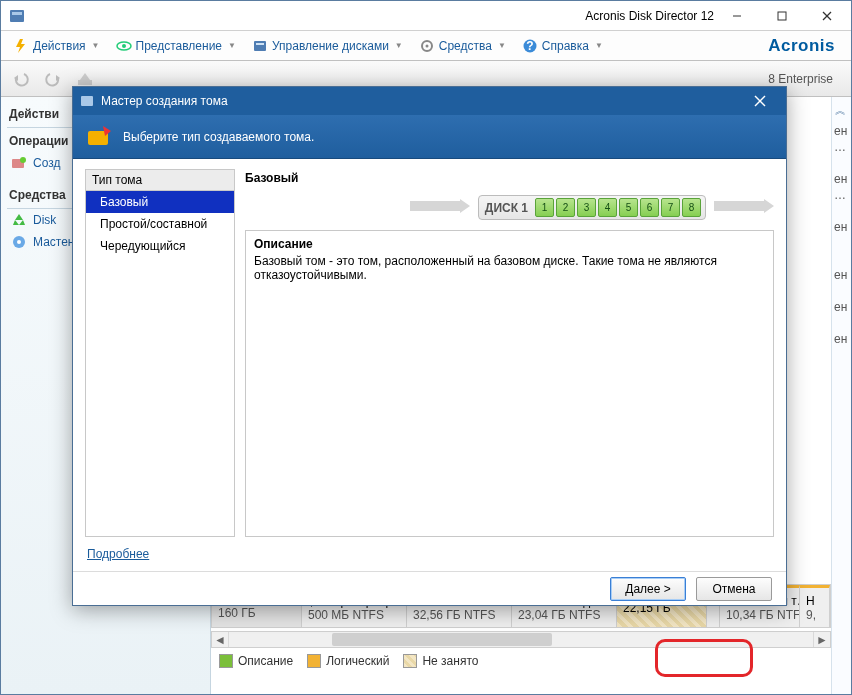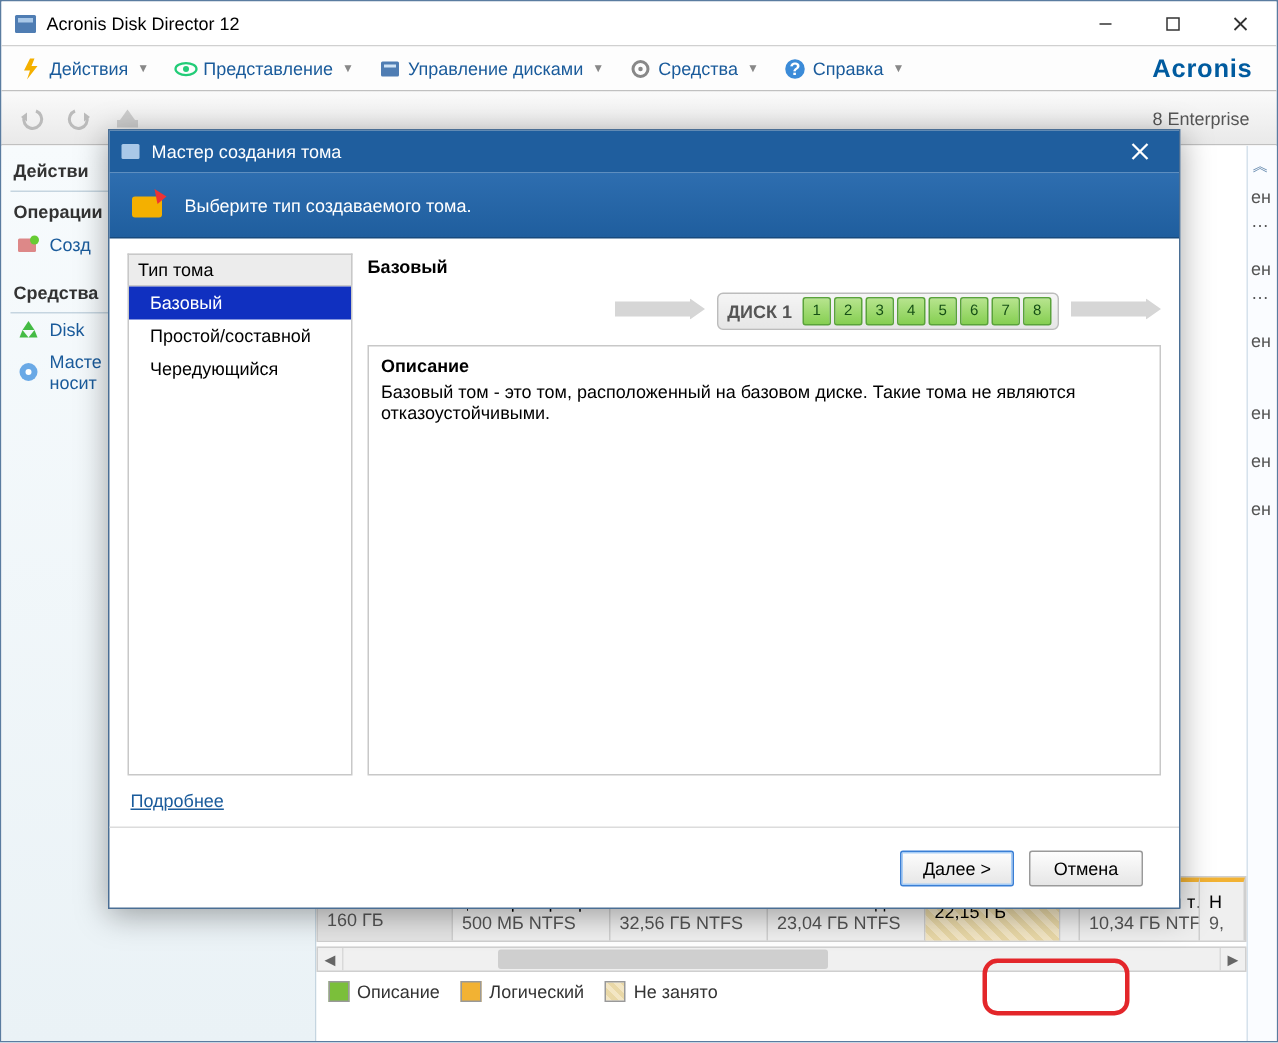--- a/index.html
+++ b/index.html
@@ -1,18 +1,18 @@
 <!DOCTYPE html>
 <html><head>
 <meta charset="utf-8">
 <style>
   * { box-sizing: border-box; margin: 0; padding: 0; font-family: "Segoe UI", Tahoma, sans-serif; font-size: 12px; }
   body { background: #d0e0ed; width: 852px; height: 695px; overflow: hidden; position: relative; }
   .main-window { width: 852px; height: 695px; background: #fff; border: 1px solid #5a7ca0; display: flex; flex-direction: column; }
-  .titlebar { height: 30px; display: flex; align-items: center; padding: 0 2px 0 8px; background: #fff; border-bottom: 1px solid #d0d0d0; }
+  .titlebar { height: 30px; display: flex; align-items: center; padding: 0 2px 0 8px; background: #fff; border-bottom: 1px solid #d0d0d0; text-align: right; }
   .titlebar .icon { width:16px; height:16px; margin-right:6px; display:inline-flex; align-items:center; justify-content:center; }
   .titlebar .title { flex:1; color:#000; }
   .win-btn { width:45px; height:29px; display:flex; align-items:center; justify-content:center; color:#555; }
   .win-btn svg { width:10px; height:10px; }
   .menubar { height:30px; background:#fdfdfd; border-bottom:1px solid #c0c0c0; display:flex; align-items:center; padding:0 6px; gap:4px; }
   .menu-item { display:flex; align-items:center; gap:4px; padding:4px 6px; color:#1a5b9b; }
   .menu-item .micon { width:16px; height:16px; display:inline-flex; align-items:center; justify-content:center; }
   .menu-item .dd { font-size:8px; color:#888; margin-left:2px;}
   .brand { margin-left:auto; font-weight:bold; font-size:17px; color:#005b9f; letter-spacing:0.5px; padding-right:10px;}
   .toolbar { height:36px; background:linear-gradient(#fafafa,#e9e9e9); border-bottom:1px solid #c0c0c0; display:flex; align-items:center; padding:0 8px; gap:8px; color:#888;}
@@ -68,21 +68,21 @@
   .disk-widget { display:flex; align-items:center; justify-content:flex-end; gap:8px; padding:4px 0 10px 0;}
   .disk-widget .arrow { color:#bfbfbf; }
   .disk-widget .arrow svg{width:60px;height:14px;}
   .disk-box { display:flex; align-items:center; border:1px solid #bcbcbc; border-radius:4px; background:linear-gradient(#f5f5f5,#e6e6e6); padding:2px 3px;}
   .disk-box .dl { padding:0 6px 0 3px; font-weight:bold; color:#555;}
   .seg { width:19px; height:19px; margin:0 1px; display:flex; align-items:center; justify-content:center; font-size:10px; color:#165016; border:1px solid #5aa33a; background:linear-gradient(#b7e48e,#86cf52); border-radius:2px;}
   .desc-box { flex:1; border:1px solid #c8c8c8; padding:6px 8px; background:#fff;}
   .desc-box .dt { font-weight:bold; padding-bottom:3px;}
   .m-footer-link { padding:4px 14px 10px 14px;}
   .m-footer-link a { color:#1a5b9b; text-decoration:underline;}
-  .m-buttons { height:54px; border-top:1px solid #dcdcdc; display:flex; align-items:center; justify-content:flex-end; gap:10px; padding:0 24px;}
+  .m-buttons { height:34px; border-top:1px solid #dcdcdc; display:flex; align-items:center; justify-content:flex-end; gap:10px; padding:0 14px;}
   .btn { min-width:76px; height:24px; border:1px solid #9a9a9a; background:linear-gradient(#fdfdfd,#e6e6e6); padding:0 12px; display:flex; align-items:center; justify-content:center; color:#000; border-radius:2px;}
   .btn.primary { border-color:#3a7fd5; box-shadow: inset 0 0 0 1px #a7cdf6;}
   .highlight-ring { position:absolute; border:3px solid #e3262a; border-radius:10px; pointer-events:none;}
 </style>
 </head>
 <body>
 
 <div class="main-window">
   <div class="titlebar">
     <span class="icon">
@@ -209,21 +209,21 @@
           </span>
           <span>Disk</span>
         </div>
       <div class="sb-item">
           <span class="sicon">
             <svg viewBox="0 0 16 16">
               <circle cx="8" cy="8" r="6" fill="#6aa9e6"></circle>
               <circle cx="8" cy="8" r="2" fill="#fff"></circle>
             </svg>
           </span>
-          <span style="display:flex;flex-direction:column">
+          <span style="display:flex;flex-direction:row">
             <span>Масте</span>
             <span style="color:#1a5b9b">носит</span>
           </span>
         </div>
     </div>
 
     <div class="content">
       <div class="right-strip">
         <span class="chev">︽</span>
         <div class="rstrip-text">

